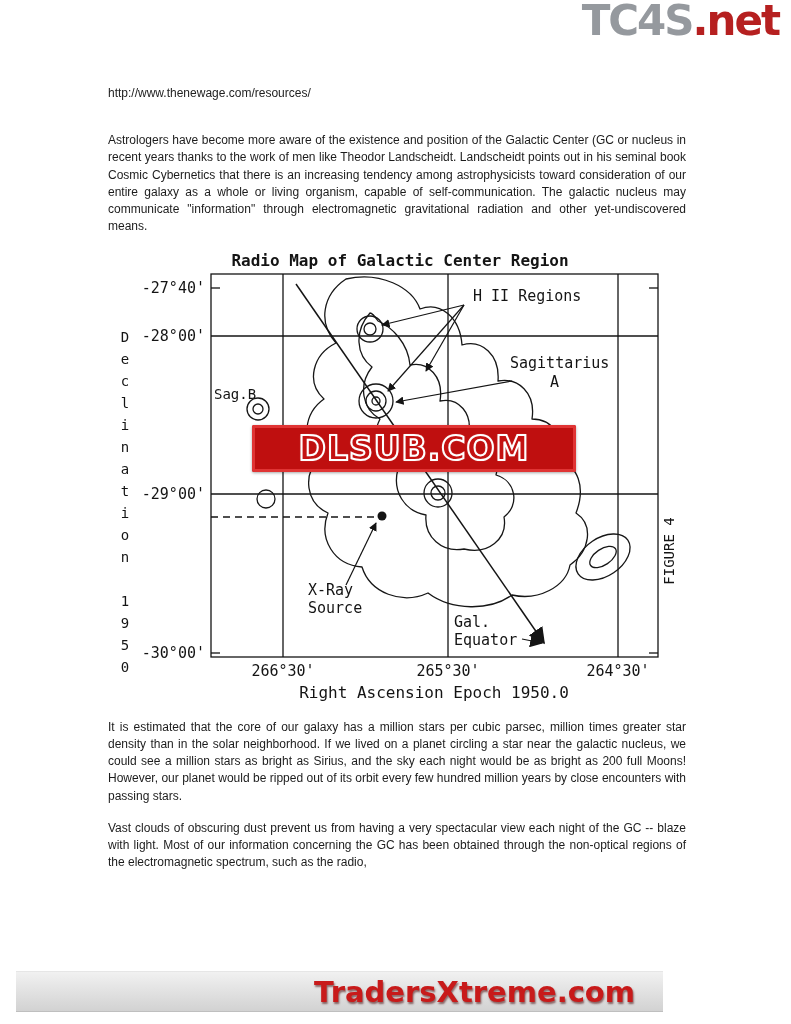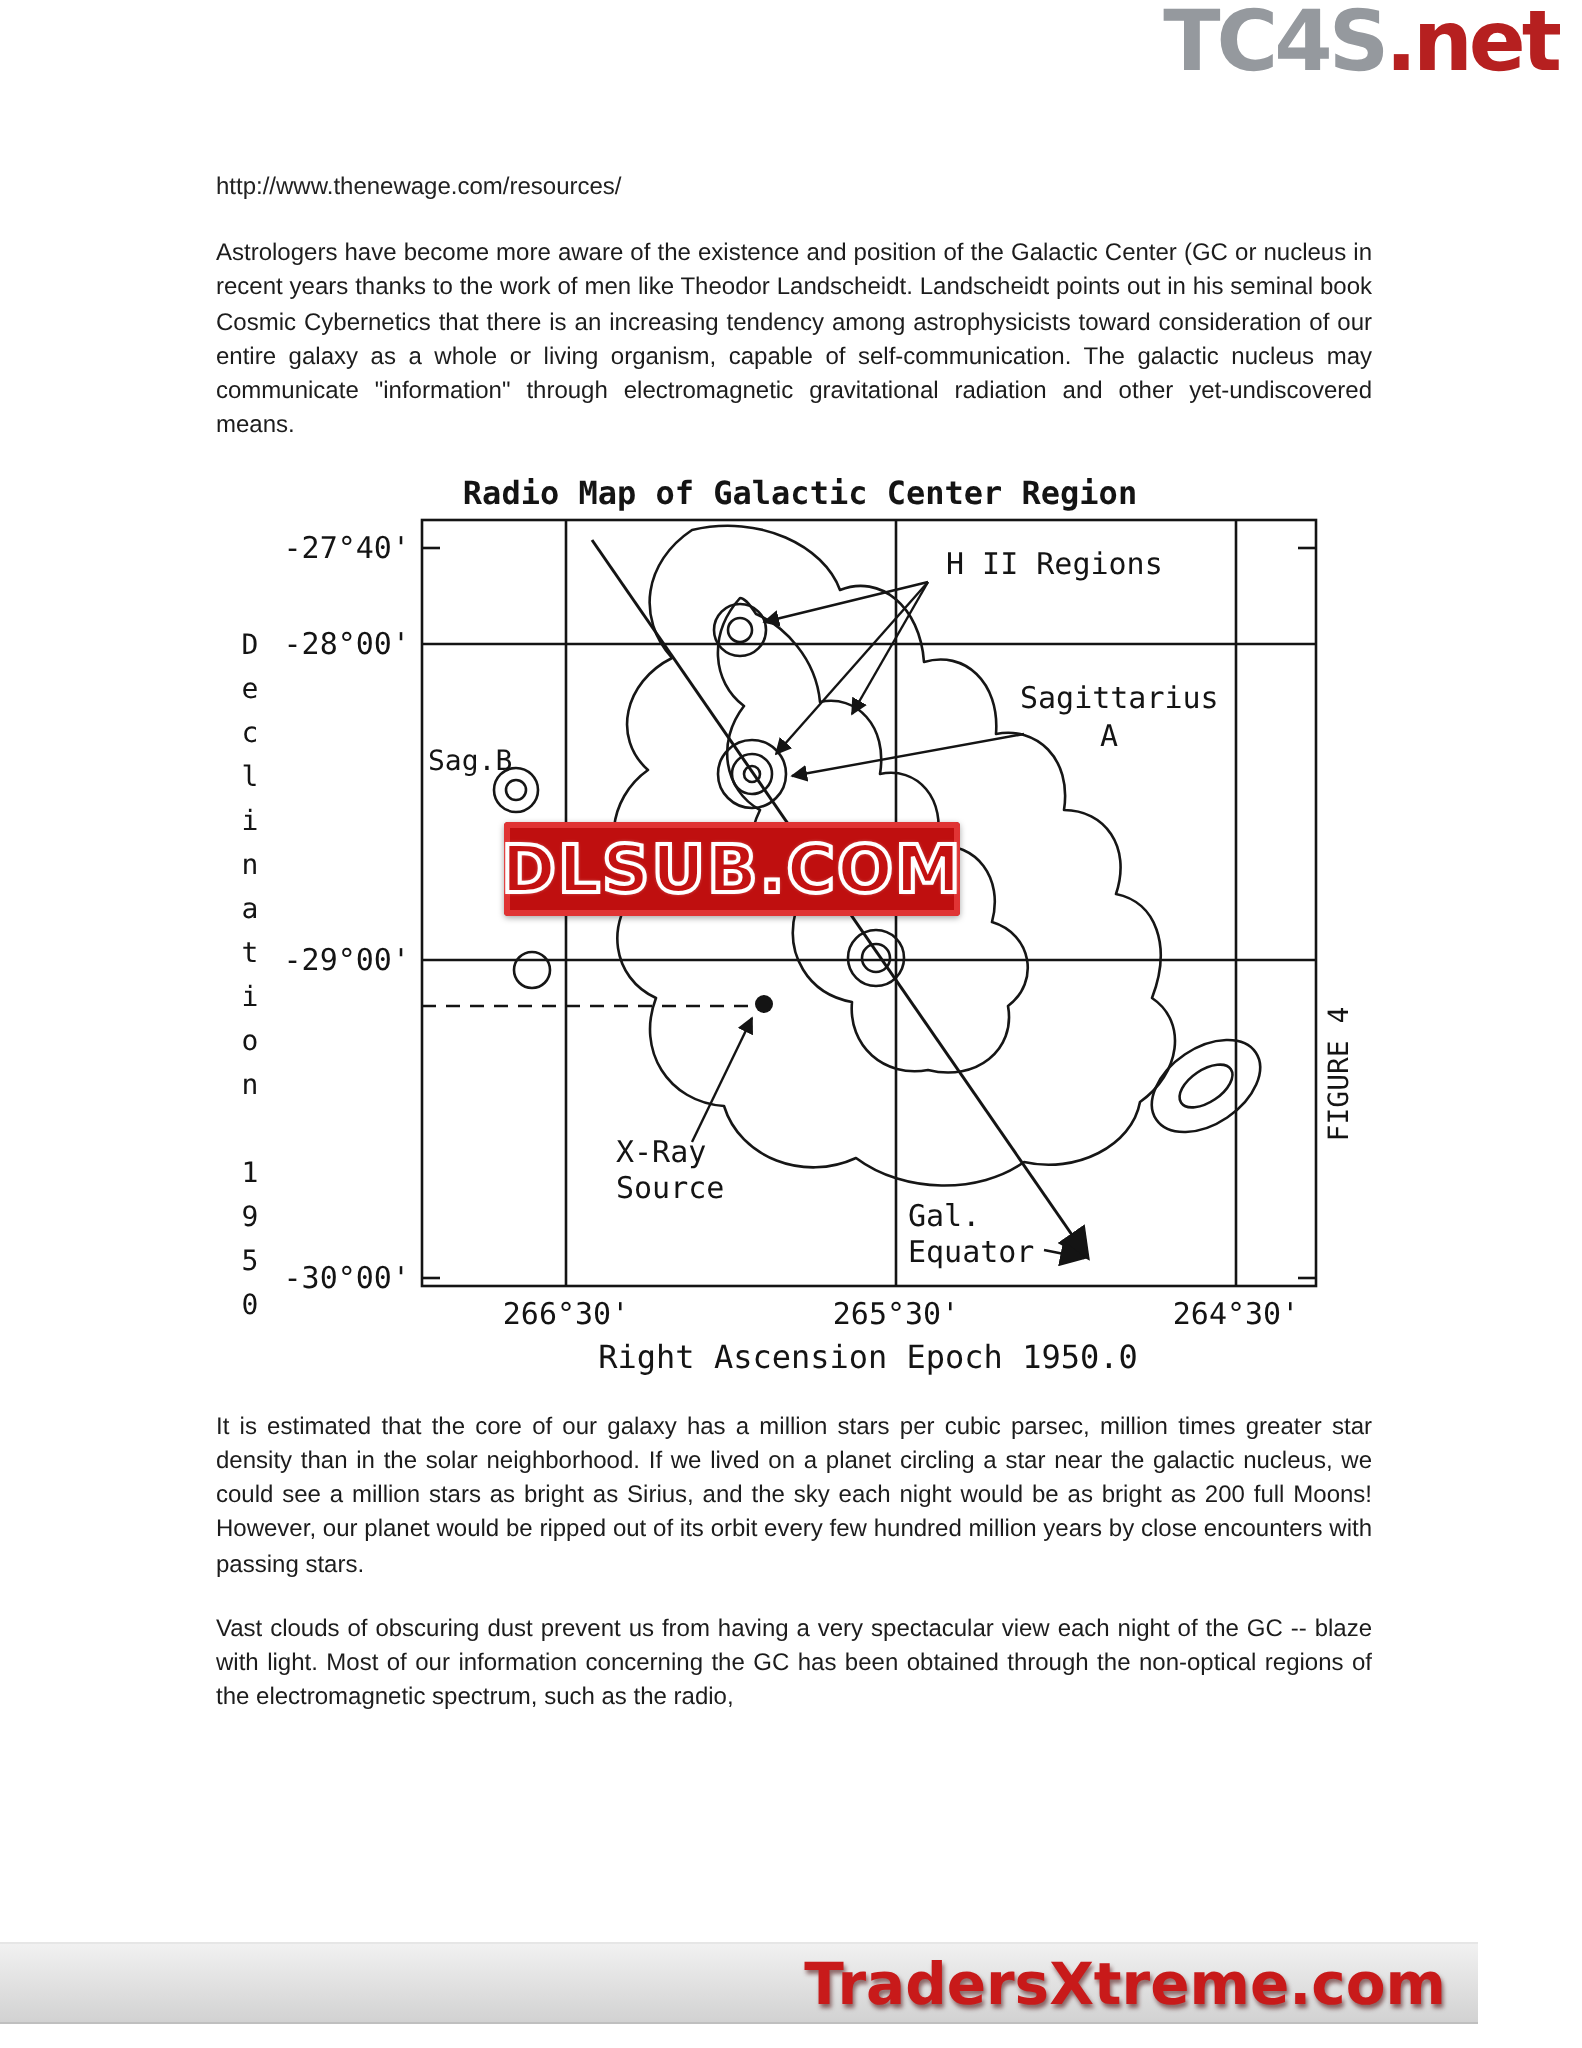--- a/index.html
+++ b/index.html
@@ -18,21 +18,21 @@
     font-family: "DejaVu Sans", sans-serif;
     font-weight: bold; font-size: 42px; letter-spacing: -2px;
     color: #95999e;
   }
   .top-logo .net { color: #b62020; }
 
   
   .content {
     position: absolute; left: 108px; top: 86px; width: 578px;
   }
-  .source-url { font-size: 12px; margin: 0 0 18px 0; color: #222; }
+  .source-url { font-size: 12px; margin: 0 0 32px 0; color: #222; }
   .page-title { font-size: 17px; font-weight: bold; margin: 0 0 20px 0; color: #111; }
   .copyright  { font-size: 13.5px; font-style: italic; margin: 0 0 17px 0; }
   .body-text  {
     font-size: 12px; line-height: 1.44; text-align: justify;
     margin: 0 0 15px 0;
   }
 
   
   .figure { position: relative; width: 585px; height: 458px; margin: 2px 0 10px 0; }
   .figure svg text {
@@ -43,41 +43,41 @@
     position: absolute; left: 9px; top: 78px;
     writing-mode: vertical-rl; text-orientation: upright;
     font-family: "DejaVu Sans Mono", monospace;
     font-size: 14px; letter-spacing: 6px; color: #141414;
     white-space: pre;
   }
 
   
   .watermark {
     position: absolute; left: 144px; top: 174px;
-    width: 228px; height: 47px;
+    width: 324px; height: 47px;
     background: #bf0f0f;
     border-radius: 2px;
     box-shadow: inset 0 0 0 3px #e03434, 0 1px 3px rgba(0,0,0,.35);
     display: flex; align-items: center; justify-content: center; text-align: right;
   }
   .watermark span {
     font-family: "DejaVu Sans", sans-serif;
     font-weight: bold; font-size: 33px; letter-spacing: 1px;
     color: #c41212;
     -webkit-text-stroke: 2px #ffffff;
     text-shadow: 0 0 2px rgba(255,255,255,.8);
   }
 
   
   .footer {
-    position: absolute; left: 0; top: 971px; width: 739px; height: 41px;
+    position: absolute; left: 16px; top: 971px; width: 647px; height: 41px;
     background: linear-gradient(#f1f1f1, #d2d2d2);
     border-top: 1px solid #e6e6e6; border-bottom: 1px solid #bfbfbf;
     display: flex; align-items: center; justify-content: flex-end;
-    padding-right: 16px; box-sizing: border-box;
+    padding-right: 28px; box-sizing: border-box;
   }
   .footer-logo {
     font-family: "DejaVu Sans", sans-serif;
     font-weight: bold; font-size: 29px; letter-spacing: 0;
     color: #c81a1a;
     text-shadow: 1px 2px 2px rgba(70,0,0,.55);
   }
 </style>
 </head>
 <body>

